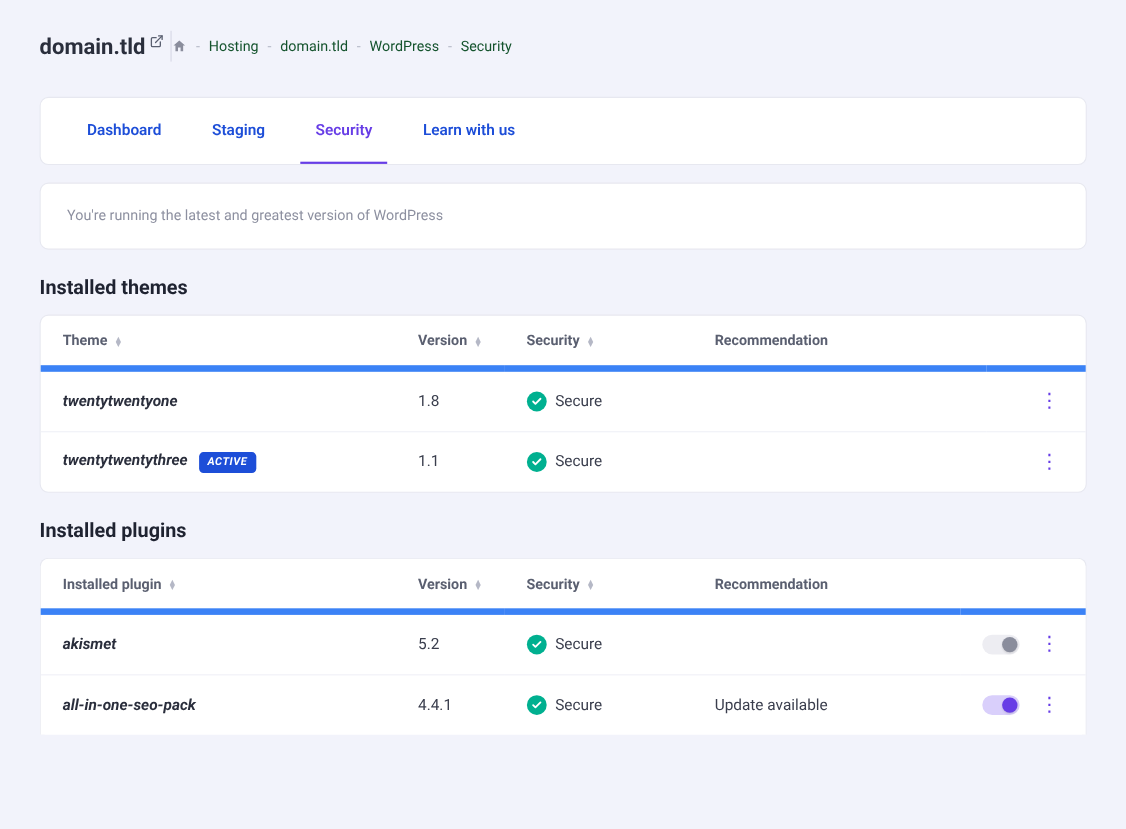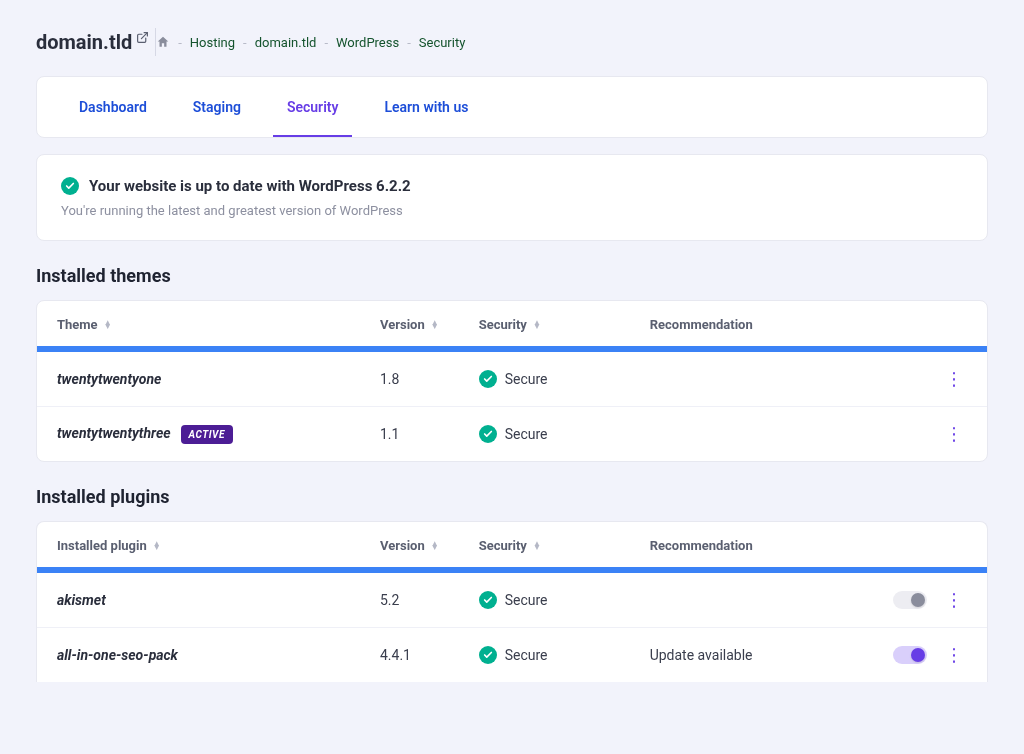--- a/index.html
+++ b/index.html
@@ -12,21 +12,21 @@
   }
   .page {
     width: 1024px;
     min-height: 754px;
     padding: 28px 36px 0 36px;
   }
   
   .header-row {
     display: flex;
     align-items: center;
-    margin-bottom: 20px;
+    margin-bottom: 32px;
   }
   .domain-title {
     display: flex;
     align-items: flex-start;
     gap: 4px;
     font-size: 20px;
     font-weight: 700;
     color: #2a2e3c;
   }
   .external-icon {
@@ -135,21 +135,21 @@
     vertical-align: middle;
     color: #3a3e4d;
   }
   .tbl tbody tr:last-child td { border-bottom: none; }
   .name-cell { font-weight: 700; color: #2a2e3c; display: flex; align-items: flex-start; gap: 10px; font-style: italic; }
   .ver-cell { color: #6b6f80; }
   .sec-cell { display: flex; align-items: center; gap: 8px; color: #3a3e4d; }
   .rec-cell { color: #6b6f80; }
   .chip-active {
     display: inline-block;
-    background: #4c1d95;
+    background: #1d4ed8;
     color: #fff;
     font-size: 10px;
     font-weight: 700;
     letter-spacing: 0.5px;
     padding: 4px 8px;
     border-radius: 4px;
   }
   .actions-cell {
     width: 60px;
     text-align: right;
@@ -232,28 +232,20 @@
   </div>
 
   <div class="card tabs">
     <div class="tab">Dashboard</div>
     <div class="tab">Staging</div>
     <div class="tab active">Security</div>
     <div class="tab">Learn with us</div>
   </div>
 
   <div class="card banner">
-    <div class="banner-head">
-      <span class="check-circle">
-        <svg width="10" height="10" viewBox="0 0 24 24" fill="none" stroke="#fff" stroke-width="4" stroke-linecap="round" stroke-linejoin="round">
-            <polyline points="20 6 9 17 4 12"></polyline>
-          </svg>
-      </span>
-      <span class="banner-title">Your website is up to date with WordPress 6.2.2</span>
-    </div>
     <div class="banner-sub">You're running the latest and greatest version of WordPress</div>
   </div>
 
   <div class="section-title">Installed themes</div>
   <div class="card">
     <table class="tbl">
       <colgroup>
           <col class="col-name">
           <col class="col-ver">
           <col class="col-sec">

